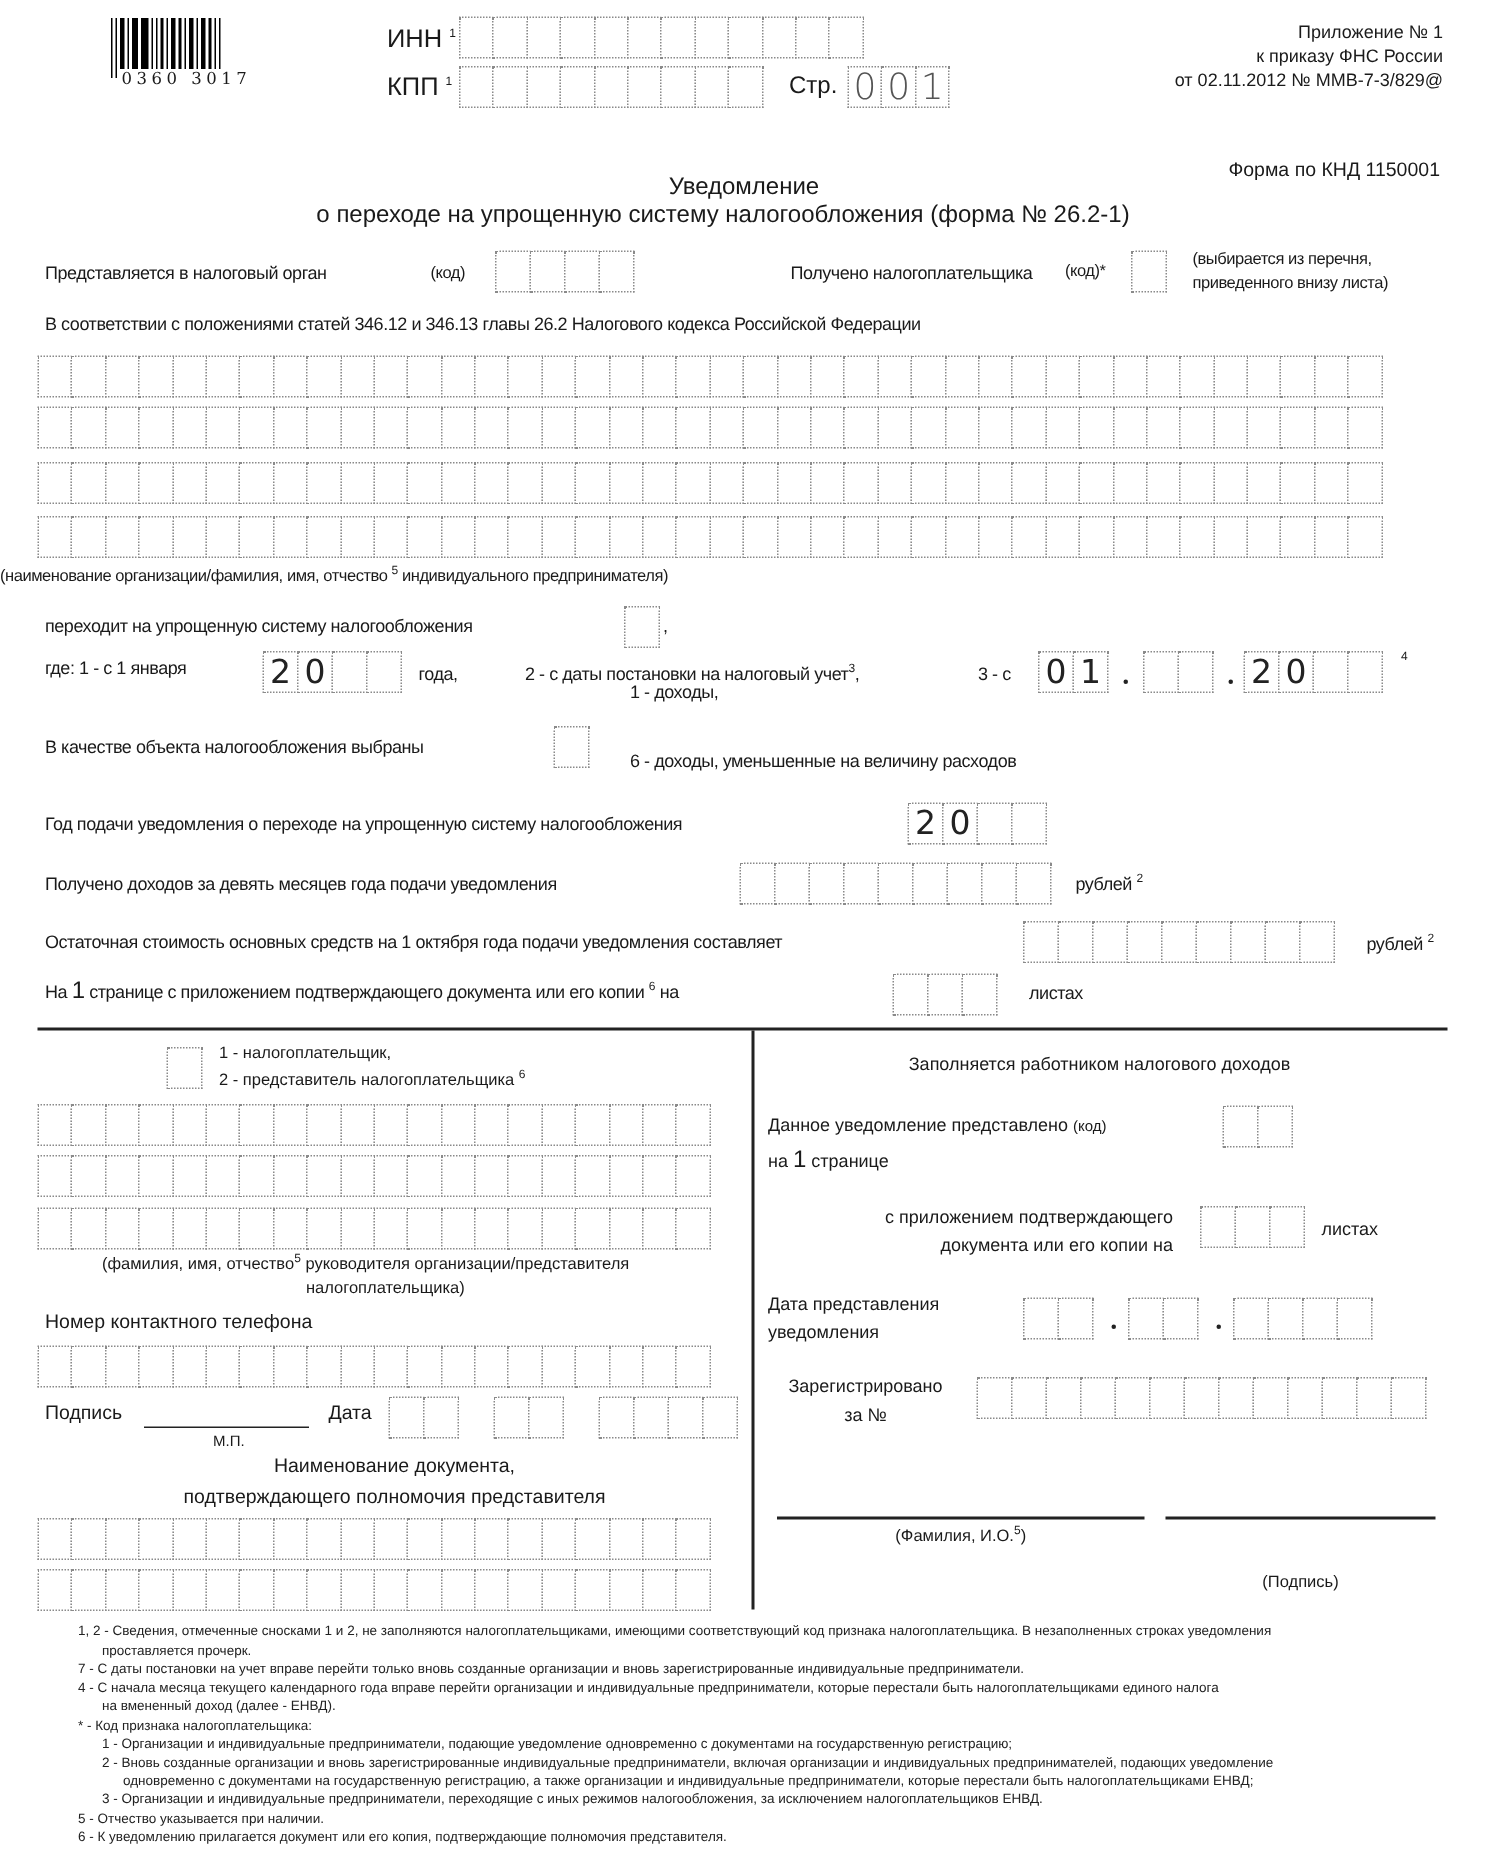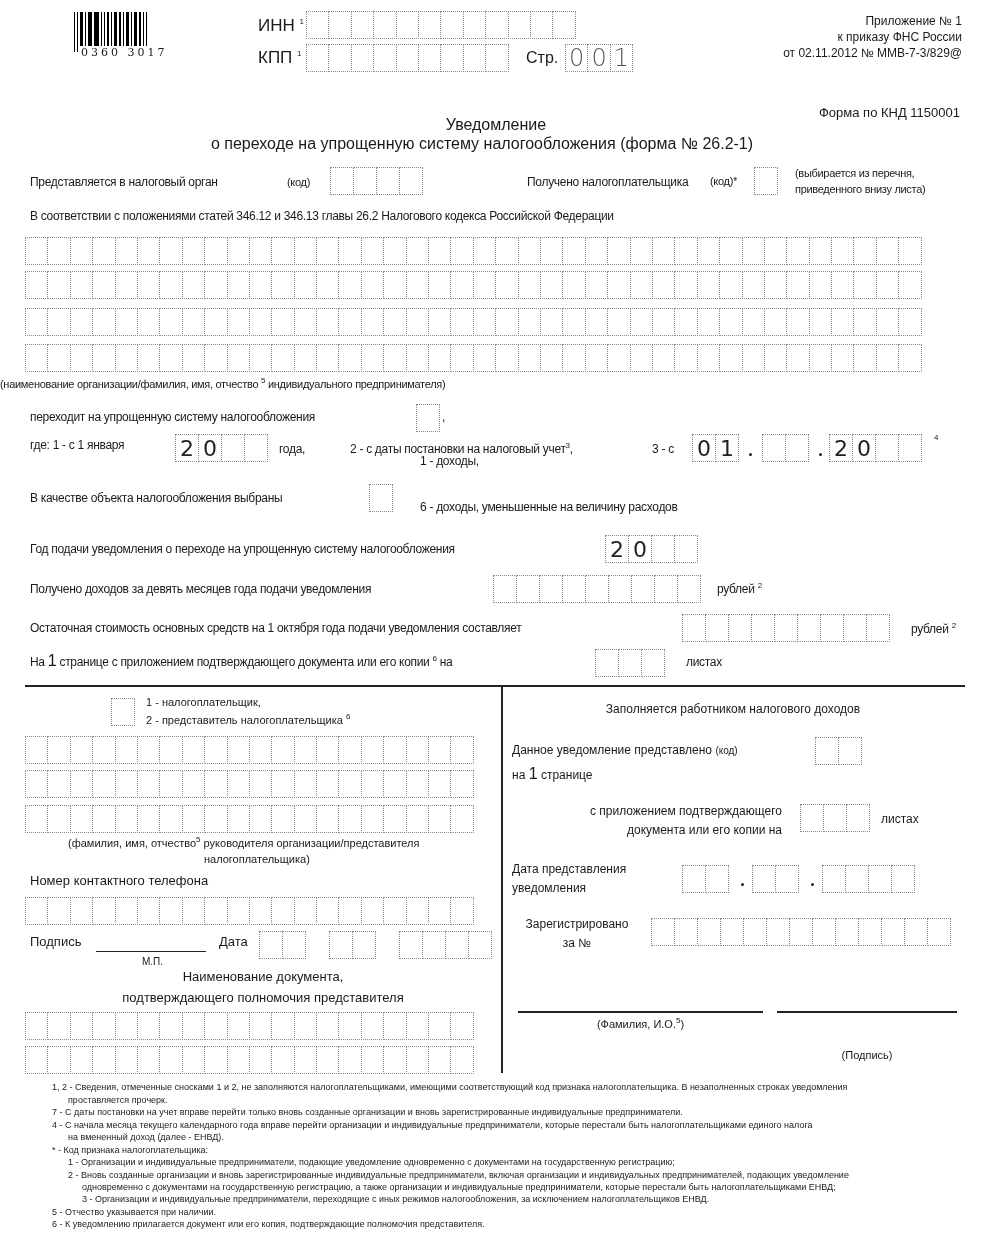--- a/index.html
+++ b/index.html
@@ -618,16 +618,16 @@
 <div class="footnotes">
   <div class="t" style="left:52px;top:1082px;">1, 2 - Сведения, отмеченные сносками 1 и 2, не заполняются налогоплательщиками, имеющими соответствующий код признака налогоплательщика. В незаполненных строках уведомления</div>
   <div class="t" style="left:68px;top:1095px;">проставляется прочерк.</div>
   <div class="t" style="left:52px;top:1107px;">7 - С даты постановки на учет вправе перейти только вновь созданные организации и вновь зарегистрированные индивидуальные предприниматели.</div>
   <div class="t" style="left:52px;top:1120px;">4 - С начала месяца текущего календарного года вправе перейти организации и индивидуальные предприниматели, которые перестали быть налогоплательщиками единого налога</div>
   <div class="t" style="left:68px;top:1132px;">на вмененный доход (далее - ЕНВД).</div>
   <div class="t" style="left:52px;top:1145px;">* - Код признака налогоплательщика:</div>
   <div class="t" style="left:68px;top:1157px;">1 - Организации и индивидуальные предприниматели, подающие уведомление одновременно с документами на государственную регистрацию;</div>
   <div class="t" style="left:68px;top:1170px;">2 - Вновь созданные организации и вновь зарегистрированные индивидуальные предприниматели, включая организации и индивидуальных предпринимателей, подающих уведомление</div>
   <div class="t" style="left:82px;top:1182px;">одновременно с документами на государственную регистрацию, а также организации и индивидуальные предприниматели, которые перестали быть налогоплательщиками ЕНВД;</div>
-  <div class="t" style="left:68px;top:1194px;margin-left:14px;">3 - Организации и индивидуальные предприниматели, переходящие с иных режимов налогообложения, за исключением налогоплательщиков ЕНВД.</div>
+  <div class="t" style="left:68px;top:1194px;">3 - Организации и индивидуальные предприниматели, переходящие с иных режимов налогообложения, за исключением налогоплательщиков ЕНВД.</div>
   <div class="t" style="left:52px;top:1207px;">5 - Отчество указывается при наличии.</div>
   <div class="t" style="left:52px;top:1219px;">6 - К уведомлению прилагается документ или его копия, подтверждающие полномочия представителя.</div>
 </div>
 
 </body></html>

